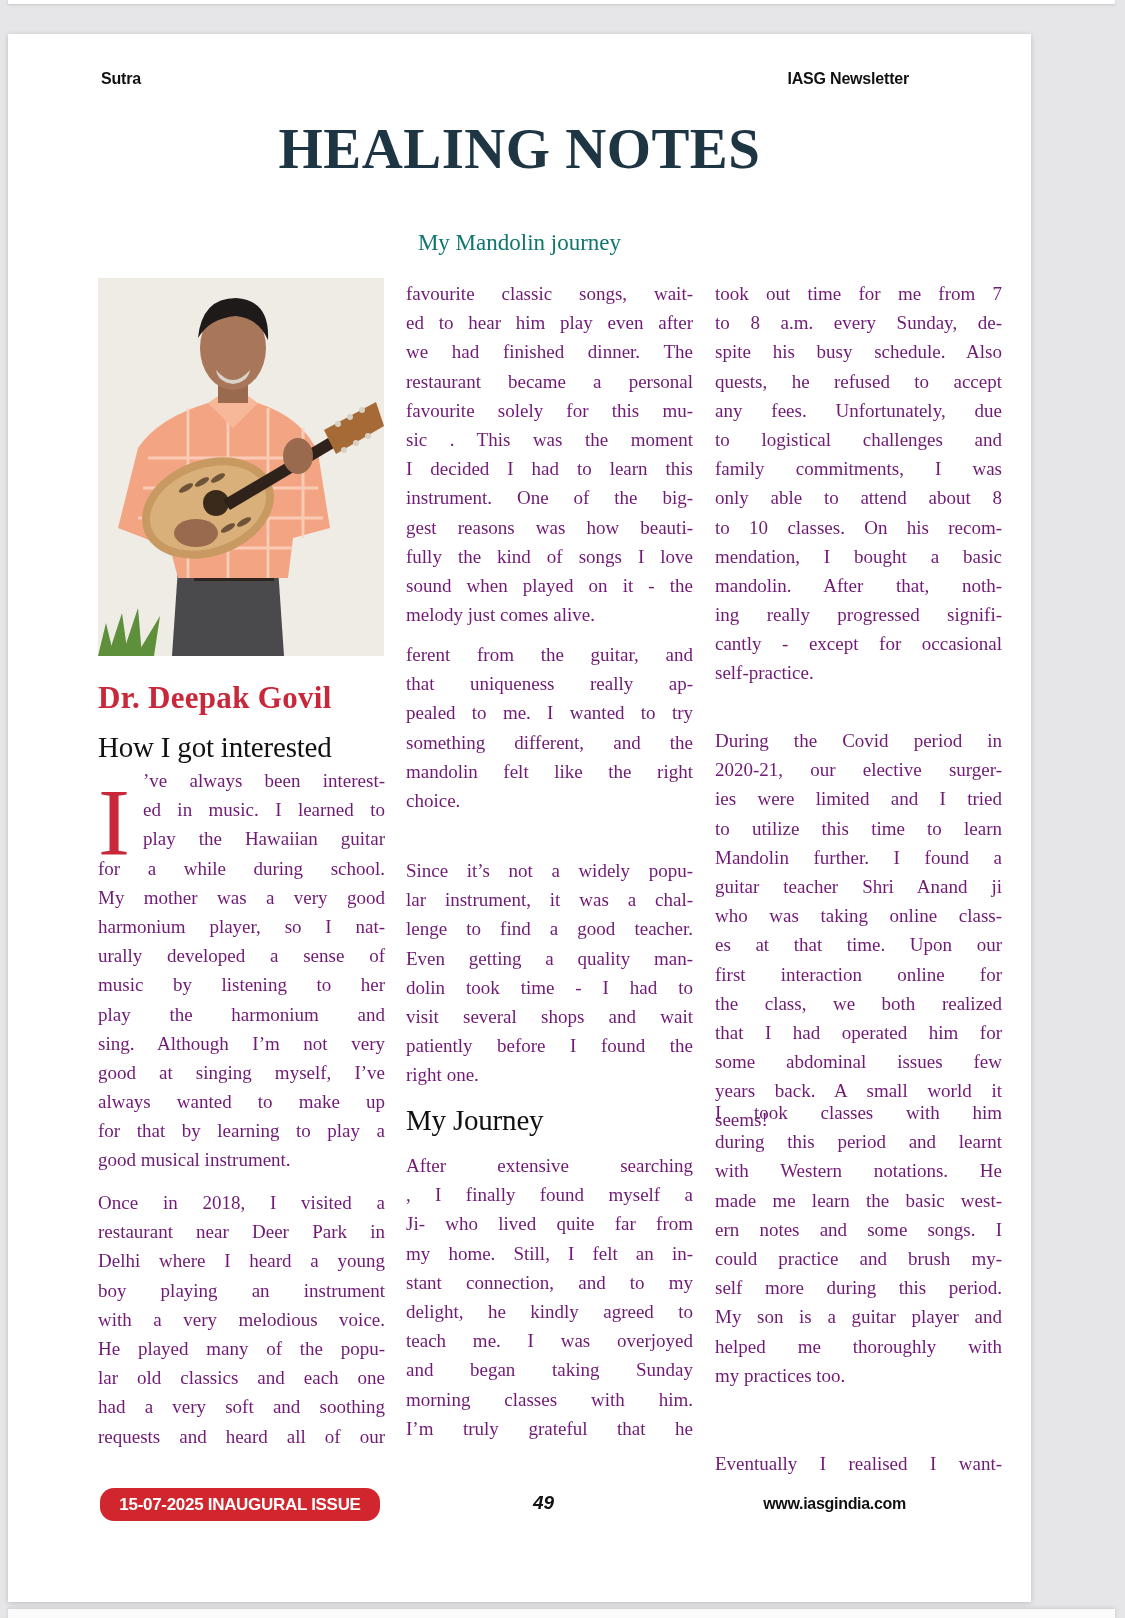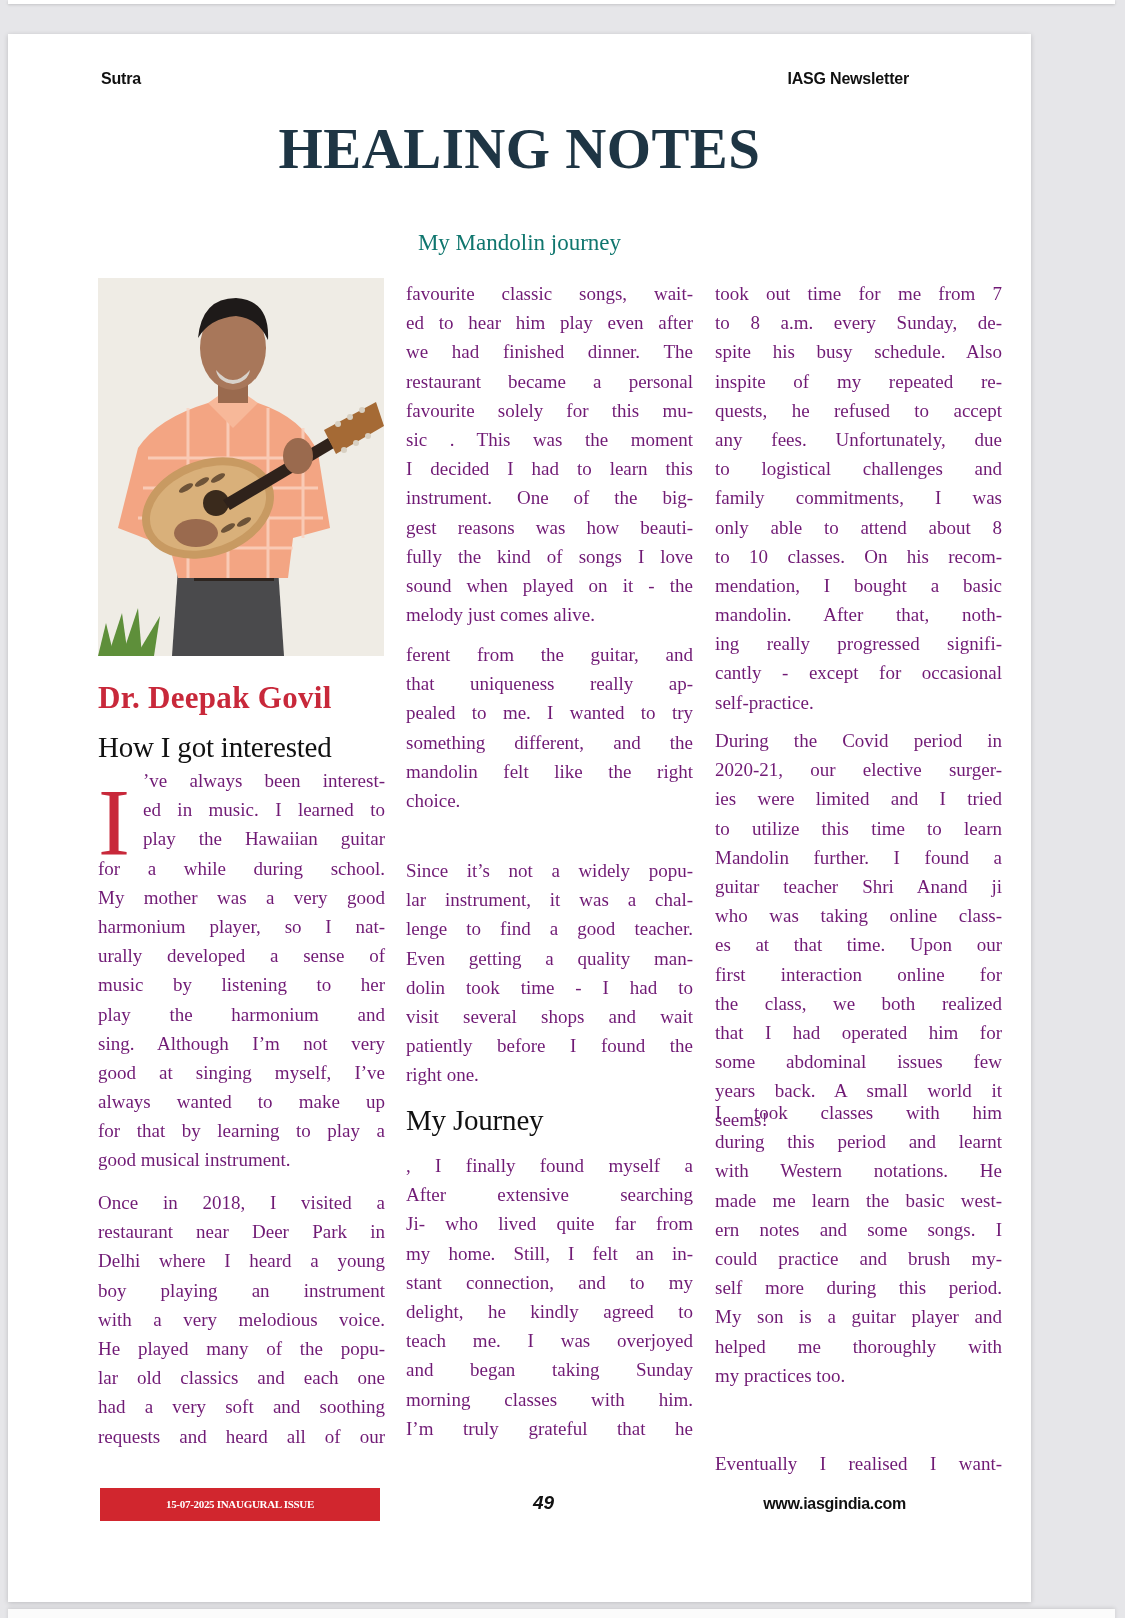--- a/index.html
+++ b/index.html
@@ -64,23 +64,24 @@
       letter-spacing: -0.2px;
     }
     .dropcap {
       position: absolute; left: 90px; top: 749px;
       font-size: 96px; line-height: 80px; color: #c8283a;
       font-family: "Liberation Serif", "DejaVu Serif", serif;
     }
     .footer-badge {
       position: absolute; left: 92px; top: 1454px; width: 280px; height: 33px;
       background: #d1262e; color: #fff;
-      font-family: Liberation Serif, serif;
-      font-weight: bold; font-size: 11px; line-height: 33px; text-align: center;
+      font-family: Liberation Sans, sans-serif;
+      font-weight: bold; font-size: 17px; line-height: 33px; text-align: center;
       letter-spacing: -0.3px;
+      border-radius: 14px;
     }
     .page-number {
       position: absolute; left: 525px; top: 1458px;
       font-family: "Liberation Sans", "DejaVu Sans", sans-serif;
       font-weight: bold; font-size: 19px; color: #111; font-style: italic;
     }
     .website {
       position: absolute; right: 125px; top: 1461px;
       font-family: "Liberation Sans", "DejaVu Sans", sans-serif;
       font-weight: bold; font-size: 16px; color: #111; letter-spacing: -0.3px;
@@ -220,37 +221,36 @@
       <span class="ln">lar instrument, it was a chal-</span>
       <span class="ln">lenge to find a good teacher.</span>
       <span class="ln">Even getting a quality man-</span>
       <span class="ln">dolin took time - I had to</span>
       <span class="ln">visit several shops and wait</span>
       <span class="ln">patiently before I found the</span>
       <span class="ln last">right one.</span>
     </div>
   <div class="h2" style="left:398px; top:1070px;">My Journey</div>
   <div class="col" style="left:398px; top:1117px;">
+      <span class="ln">After extensive searching</span>
       <span class="ln">, I finally found myself a</span>
-      <span class="ln">After extensive searching</span>
       <span class="ln">Ji- who lived quite far from</span>
       <span class="ln">my home. Still, I felt an in-</span>
       <span class="ln">stant connection, and to my</span>
       <span class="ln">delight, he kindly agreed to</span>
       <span class="ln">teach me. I was overjoyed</span>
       <span class="ln">and began taking Sunday</span>
       <span class="ln">morning classes with him.</span>
       <span class="ln">I’m truly grateful that he</span>
     </div>
 
   <div class="col" style="left:707px; top:245px;">
       <span class="ln">took out time for me from 7</span>
       <span class="ln">to 8 a.m. every Sunday, de-</span>
       <span class="ln">spite his busy schedule. Also</span>
-      <span class="ln">inspite of my repeated re-</span>
       <span class="ln">quests, he refused to accept</span>
       <span class="ln">any fees. Unfortunately, due</span>
       <span class="ln">to logistical challenges and</span>
       <span class="ln">family commitments, I was</span>
       <span class="ln">only able to attend about 8</span>
       <span class="ln">to 10 classes. On his recom-</span>
       <span class="ln">mendation, I bought a basic</span>
       <span class="ln">mandolin. After that, noth-</span>
       <span class="ln">ing really progressed signifi-</span>
       <span class="ln">cantly - except for occasional</span>

